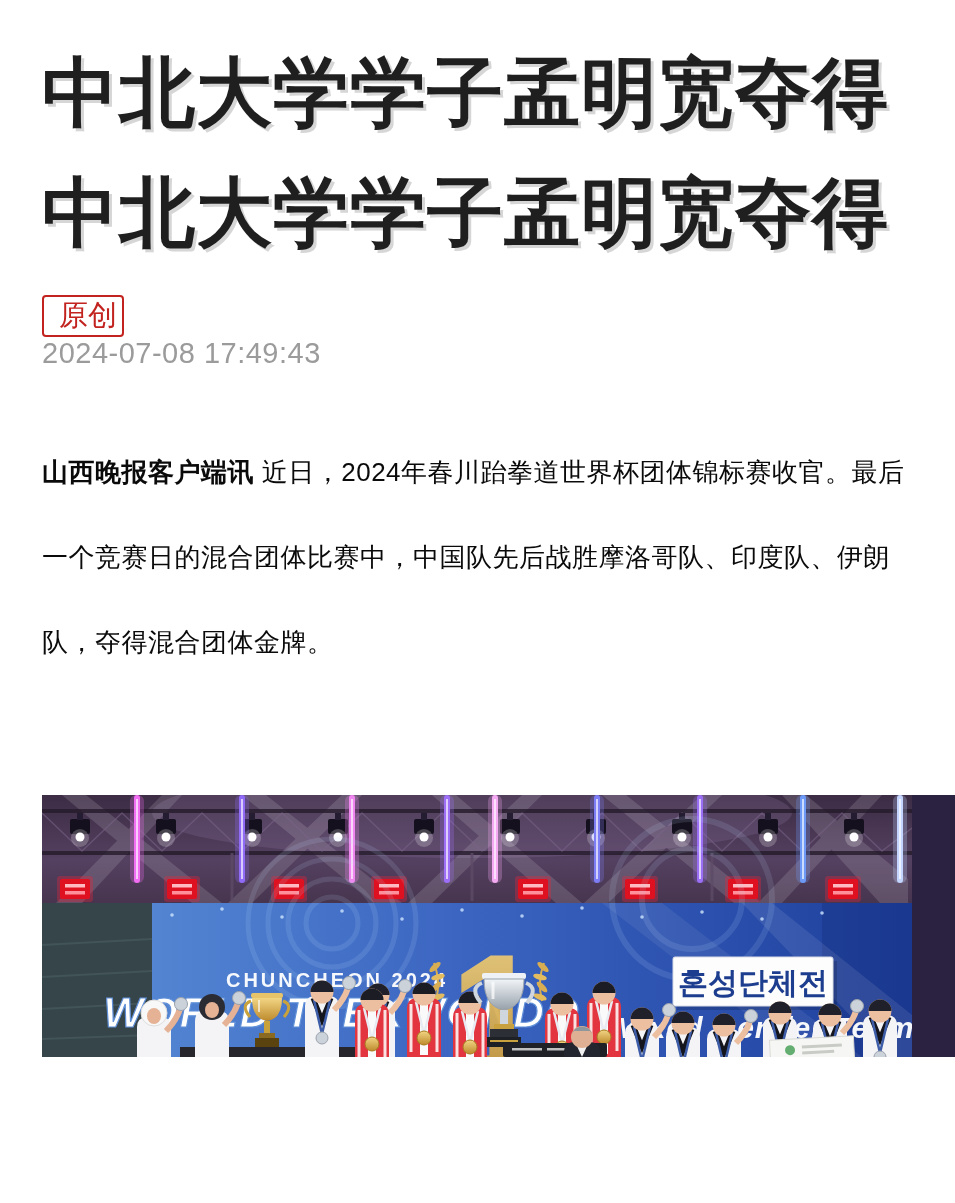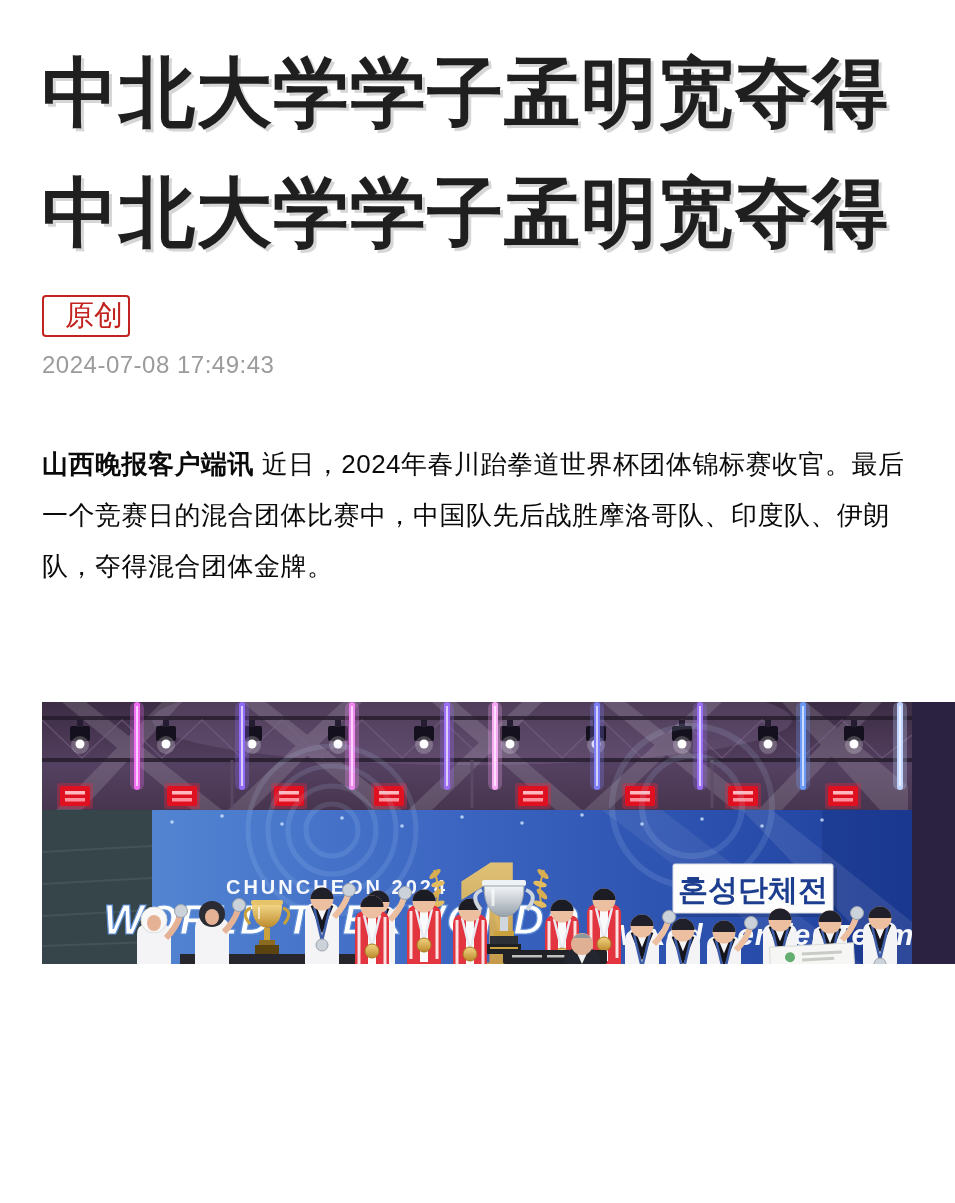--- a/index.html
+++ b/index.html
@@ -26,38 +26,37 @@
   .meta-row{
     margin-top:22px;
     display:flex;align-items:center;
   }
   .badge{
     display:inline-block;
     border:2px solid var(--badge-red,#c2231f);
     color:var(--badge-red,#c2231f);
     border-radius:4px;
     font-size:29px;line-height:1;
-    padding:4px 5px 5px 21px;
+    padding:4px 5px 5px 15px;
     font-weight:500;
   }
   .source{
     margin-left:15px;
     color:var(--meta-gray,#9b9b9b);
     font-size:31px;
   }
   .date{
-    margin-top:14px;
     color:var(--meta-gray,#9b9b9b);
-    font-size:24px;
+    font-size:29px;
     letter-spacing:0.5px;
   }
   .body-text{
     margin:60px 0 0 0;
     font-size:26px;
-    line-height:51px;
+    line-height:85px;
     color:var(--body-color,#0a0a0a);
     letter-spacing:0.5px;
   }
   .body-text strong{font-weight:900;}
   figure.photo{
     margin:110px 0 0 0;
     width:951px;height:262px;
     overflow:hidden;
     background:#2b2140;
   }

